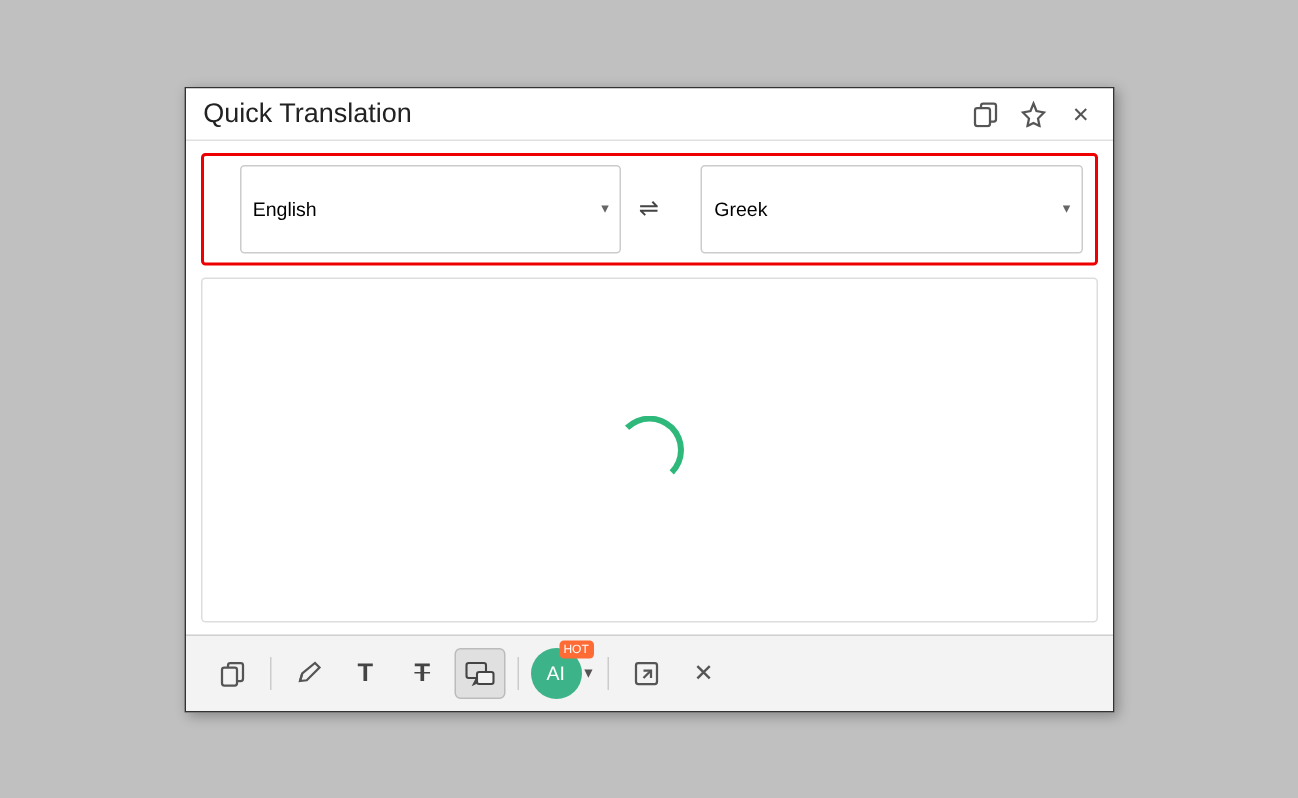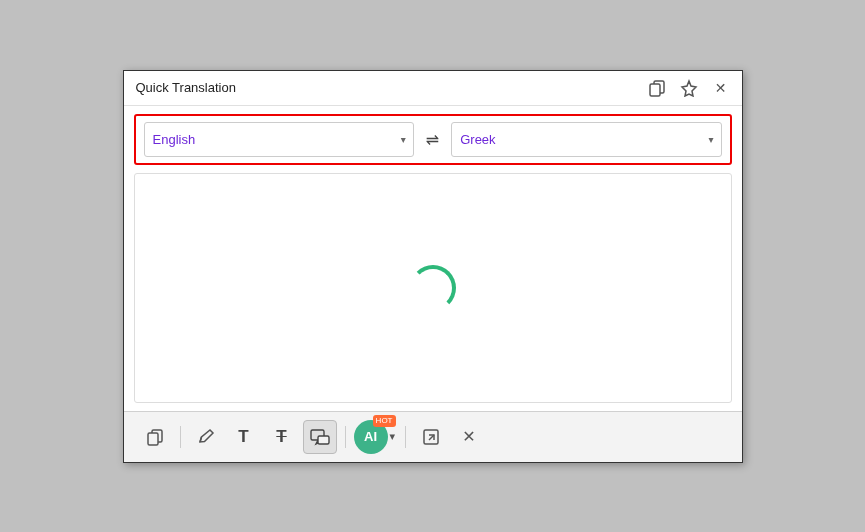--- a/index.html
+++ b/index.html
@@ -25,21 +25,21 @@
     
     .title-bar {
       display: flex;
       align-items: center;
       justify-content: space-between;
       padding: 6px 10px 6px 12px;
       background: #ffffff;
       border-bottom: 1px solid #e0e0e0;
     }
     .title-text {
-      font-size: 13px;
+      font-size: 18px;
       color: #222;
       font-weight: 400;
     }
     .title-icons {
       display: flex;
       align-items: center;
       gap: 10px;
     }
     .title-icon-btn {
       background: none;
@@ -63,29 +63,30 @@
       padding: 6px 8px;
       display: flex;
       align-items: center;
       gap: 8px;
       background: #fff;
     }
     .lang-select {
       flex: 1;
       border: 1px solid #ccc;
       border-radius: 3px;
-      padding: 9px 8px;
+      padding: 21px 8px;
       font-size: 13px;
-      color: #6d28d9;
+      color: #000000;
       background: #fff;
       appearance: none;
       -webkit-appearance: none;
       cursor: pointer;
       outline: none;
       position: relative;
+      margin-left: 16px;
     }
     .lang-select-wrapper {
       flex: 1;
       position: relative;
       display: flex;
       align-items: center;
     }
     .lang-select-wrapper .chevron {
       position: absolute;
       right: 8px;
@@ -281,21 +282,21 @@
       <svg width="22" height="22" viewBox="0 0 22 22" fill="none" stroke="#444" stroke-width="1.4">
         <rect x="2" y="4" width="13" height="10" rx="1.5"></rect>
         <path d="M9 14 L7 18 L15 14" fill="none"></path>
         <rect x="9" y="10" width="11" height="8" rx="1.5" fill="#f3f3f3" stroke="#444"></rect>
       </svg>
     </button>
     <div class="toolbar-divider"></div>
 
     <div class="ai-wrapper">
       <button class="ai-btn" title="AI">
-        <span style="font-size:13px; font-weight:bold;">AI</span>
+        <span style="font-size:13px; font-weight:normal;">AI</span>
         <span class="hot-badge">HOT</span>
       </button>
       <button style="background:none;border:none;cursor:pointer;color:#555;font-size:11px;margin-left:0px;padding:0 2px;">▾</button>
     </div>
     <div class="toolbar-divider"></div>
     <button class="toolbar-btn" title="Export">
       <svg width="20" height="20" viewBox="0 0 20 20" fill="none" stroke="#555" stroke-width="1.5">
         <rect x="3" y="3" width="14" height="14" rx="1.5"></rect>
         <path d="M8 8 L13 8 L13 13"></path>
         <line x1="13" y1="8" x2="8" y2="13"></line>

